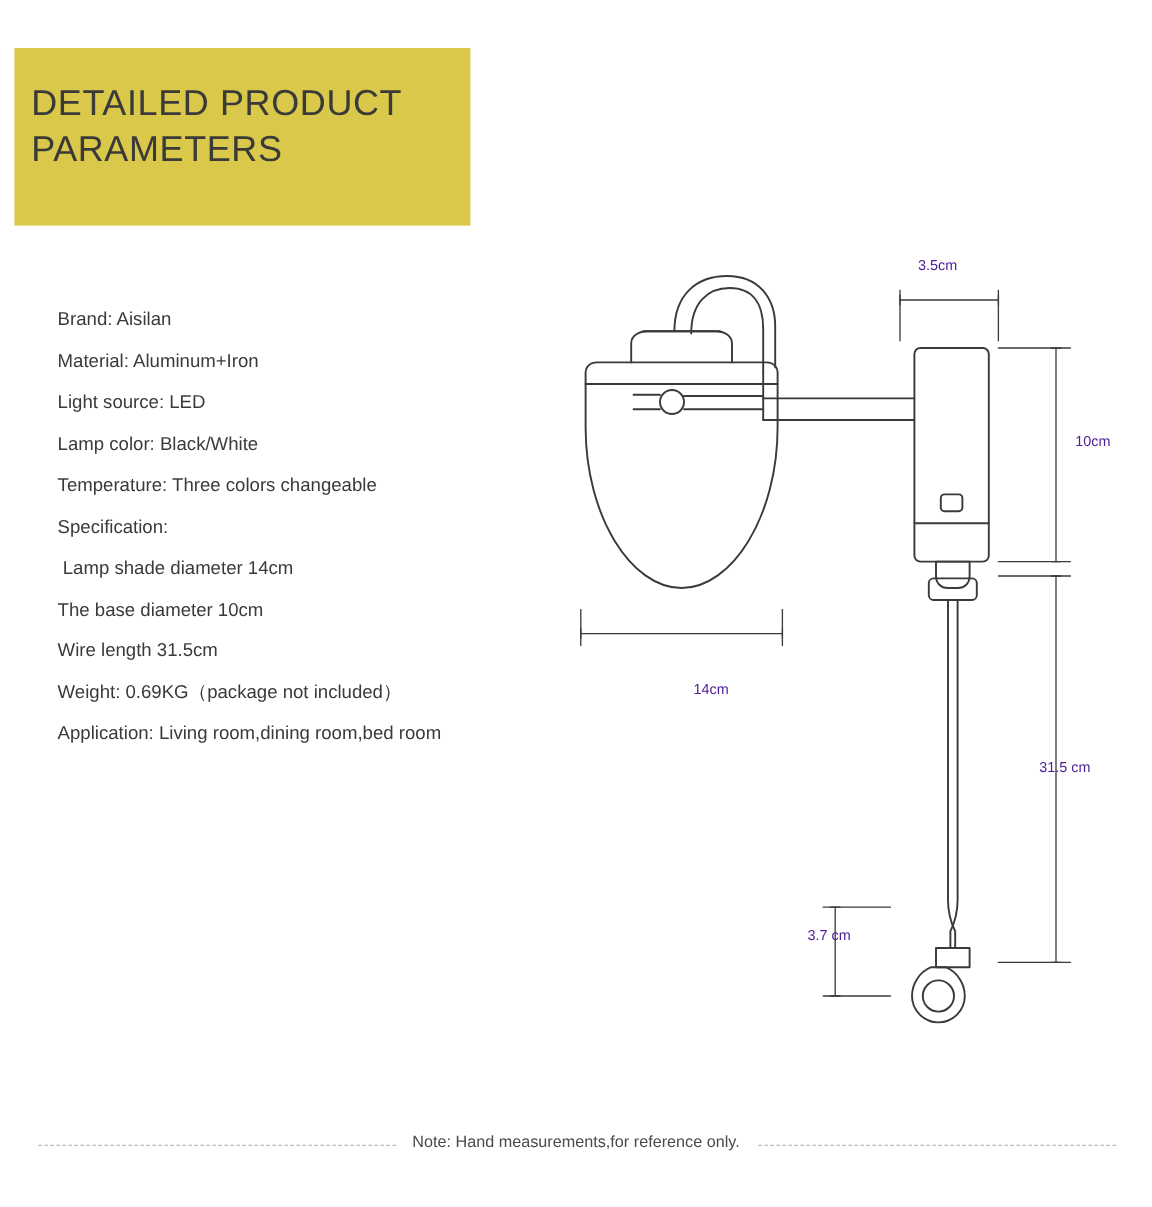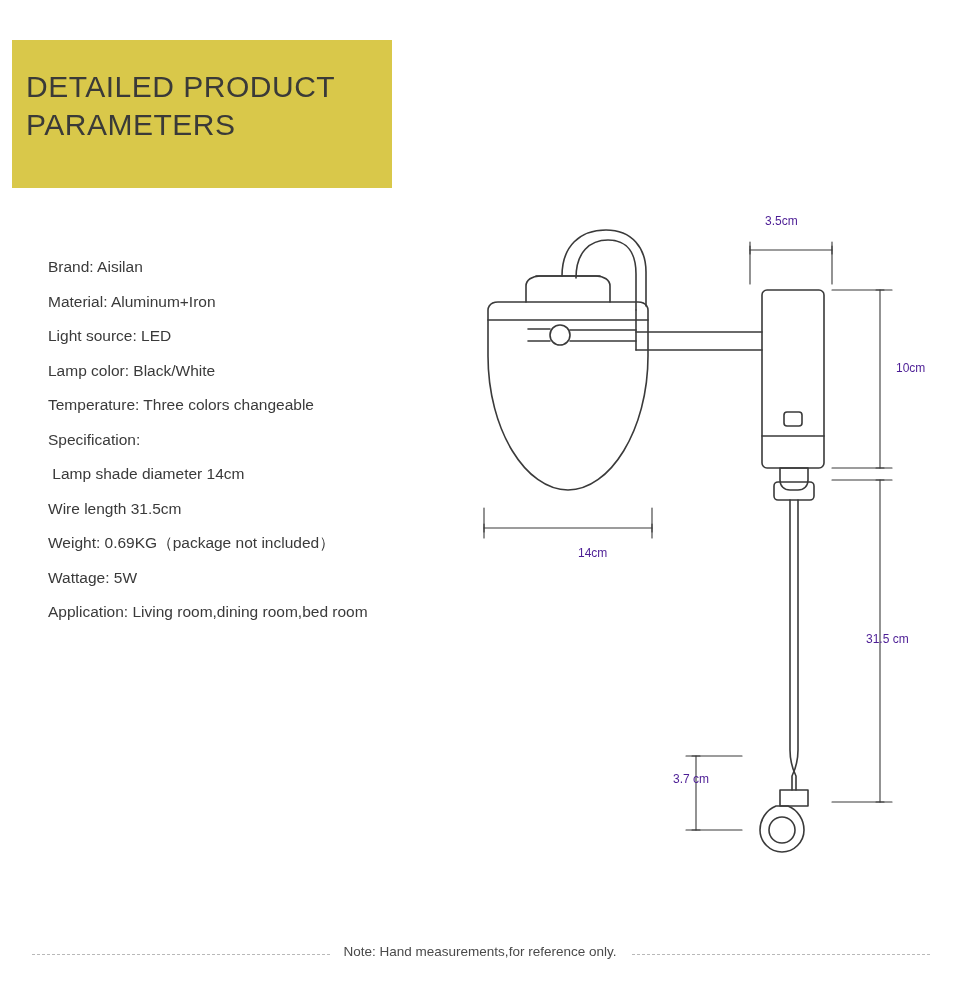--- a/index.html
+++ b/index.html
@@ -65,21 +65,21 @@
 
   
   .dim-label {
     position: absolute;
     font-size: 12px;
     color: #4c1d95;
     white-space: nowrap;
   }
   #dim-top-label   { left: 765px; top: 214px; }
   #dim-right-label { left: 868px; top: 361px; margin-left: 28px; }
-  #dim-width-label { left: 578px; top: 546px; }
+  #dim-width-label { left: 578px; top: 567px; }
   #dim-wire-label  { left: 866px; top: 632px; text-align: center; }
   #dim-plug-label  { left: 673px; top: 748px; margin-top: 24px; }
 
   
   .footer {
     position: absolute;
     left: 0;
     top: 944px;
     width: 960px;
     height: 22px;
@@ -110,23 +110,23 @@
 PARAMETERS</div>
 
 <div class="specs">
   <div class="spec-line">Brand: Aisilan</div>
   <div class="spec-line">Material: Aluminum+Iron</div>
   <div class="spec-line">Light source: LED</div>
   <div class="spec-line">Lamp color: Black/White</div>
   <div class="spec-line">Temperature: Three colors changeable</div>
   <div class="spec-line">Specification:</div>
   <div class="spec-line"> Lamp shade diameter 14cm</div>
+  <div class="spec-line">The base diameter 10cm</div>
   <div class="spec-line">Wire length 31.5cm</div>
   <div class="spec-line">Weight: 0.69KG（package not included）</div>
-  <div class="spec-line">Wattage: 5W</div>
   <div class="spec-line">Application: Living room,dining room,bed room</div>
 </div>
 
 <div class="diagram">
   <svg width="510" height="680" viewBox="0 0 510 680" fill="none" stroke="#3a3a3a" stroke-width="1.6" stroke-linecap="round" stroke-linejoin="round">
 
     <path d="M48 166 L48 120 C48 120 48 112 58 112 L198 112 C208 112 208 120 208 120 L208 166
              C208 240 170 300 128 300 C86 300 48 240 48 166 Z"></path>
 
     <path d="M86 112 L86 96 C86 90 92 86 100 86 L156 86 C164 86 170 90 170 96 L170 112"></path>

